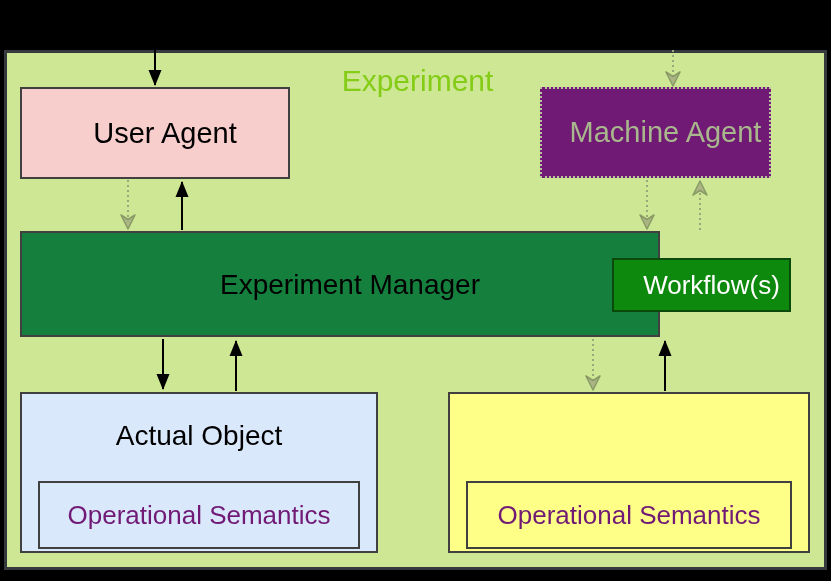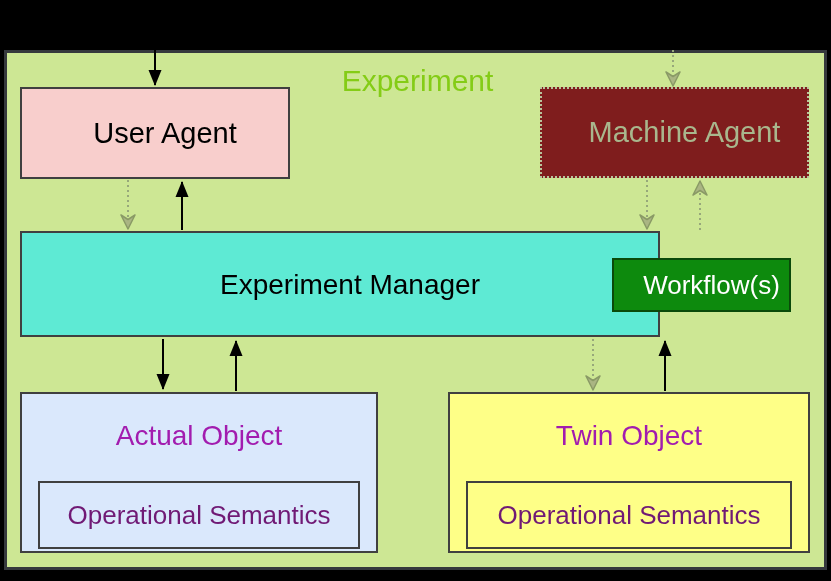--- a/index.html
+++ b/index.html
@@ -40,30 +40,30 @@
   }
   .user-agent {
     left: 20px; top: 87px;
     width: 270px; height: 92px;
     background: #f8cecc;
     border: 2px solid #404040;
     font-size: 29px;
   }
   .machine-agent {
     left: 540px; top: 87px;
-    width: 269px; height: 91px;
-    background: #7f1d1d;
+    width: 231px; height: 91px;
+    background: #701a75;
     border: 2px dotted #b9c49c;
     color: #a9b78d;
     font-size: 29px;
   }
   .manager {
     left: 20px; top: 231px;
     width: 640px; height: 106px;
-    background: #5eead4;
+    background: #15803d;
     border: 2px solid #404040;
     font-size: 28px;
     line-height: 35px;
     flex-direction: column;
   }
   .workflow {
     left: 612px; top: 258px;
     width: 179px; height: 54px;
     background: #0d8a0d;
     border: 2px solid #0a4a0a;
@@ -85,21 +85,21 @@
     left: 448px; top: 392px;
     width: 362px; height: 161px;
     background: #feff87;
   }
   .object-title {
     position: absolute;
     left: 0; top: 26px;
     width: 100%;
     text-align: center;
     font-size: 28px;
-    color: #a21caf;
+    color: #000000;
   }
   .semantics {
     position: absolute;
     left: 16px; right: 16px;
     top: 87px; height: 68px;
     box-sizing: border-box;
     border: 2px solid #404040;
     background: inherit;
     display: flex;
     align-items: center;
@@ -142,21 +142,20 @@
   </div>
 
   <div class="object-box actual-object">
     <div class="object-title">Actual Object</div>
     <div class="semantics">
       <span>Operational Semantics</span>
     </div>
   </div>
 
   <div class="object-box twin-object">
-    <div class="object-title">Twin Object</div>
     <div class="semantics">
       <span>Operational Semantics</span>
     </div>
   </div>
 
   <svg class="connections" viewBox="0 0 831 581" xmlns="http://www.w3.org/2000/svg">
     <defs>
       <marker id="head-solid" markerUnits="userSpaceOnUse" markerWidth="18" markerHeight="14" refX="15" refY="7" orient="auto">
         <path d="M0,0.5 L16,7 L0,13.5 Z" fill="#000000"></path>
       </marker>

